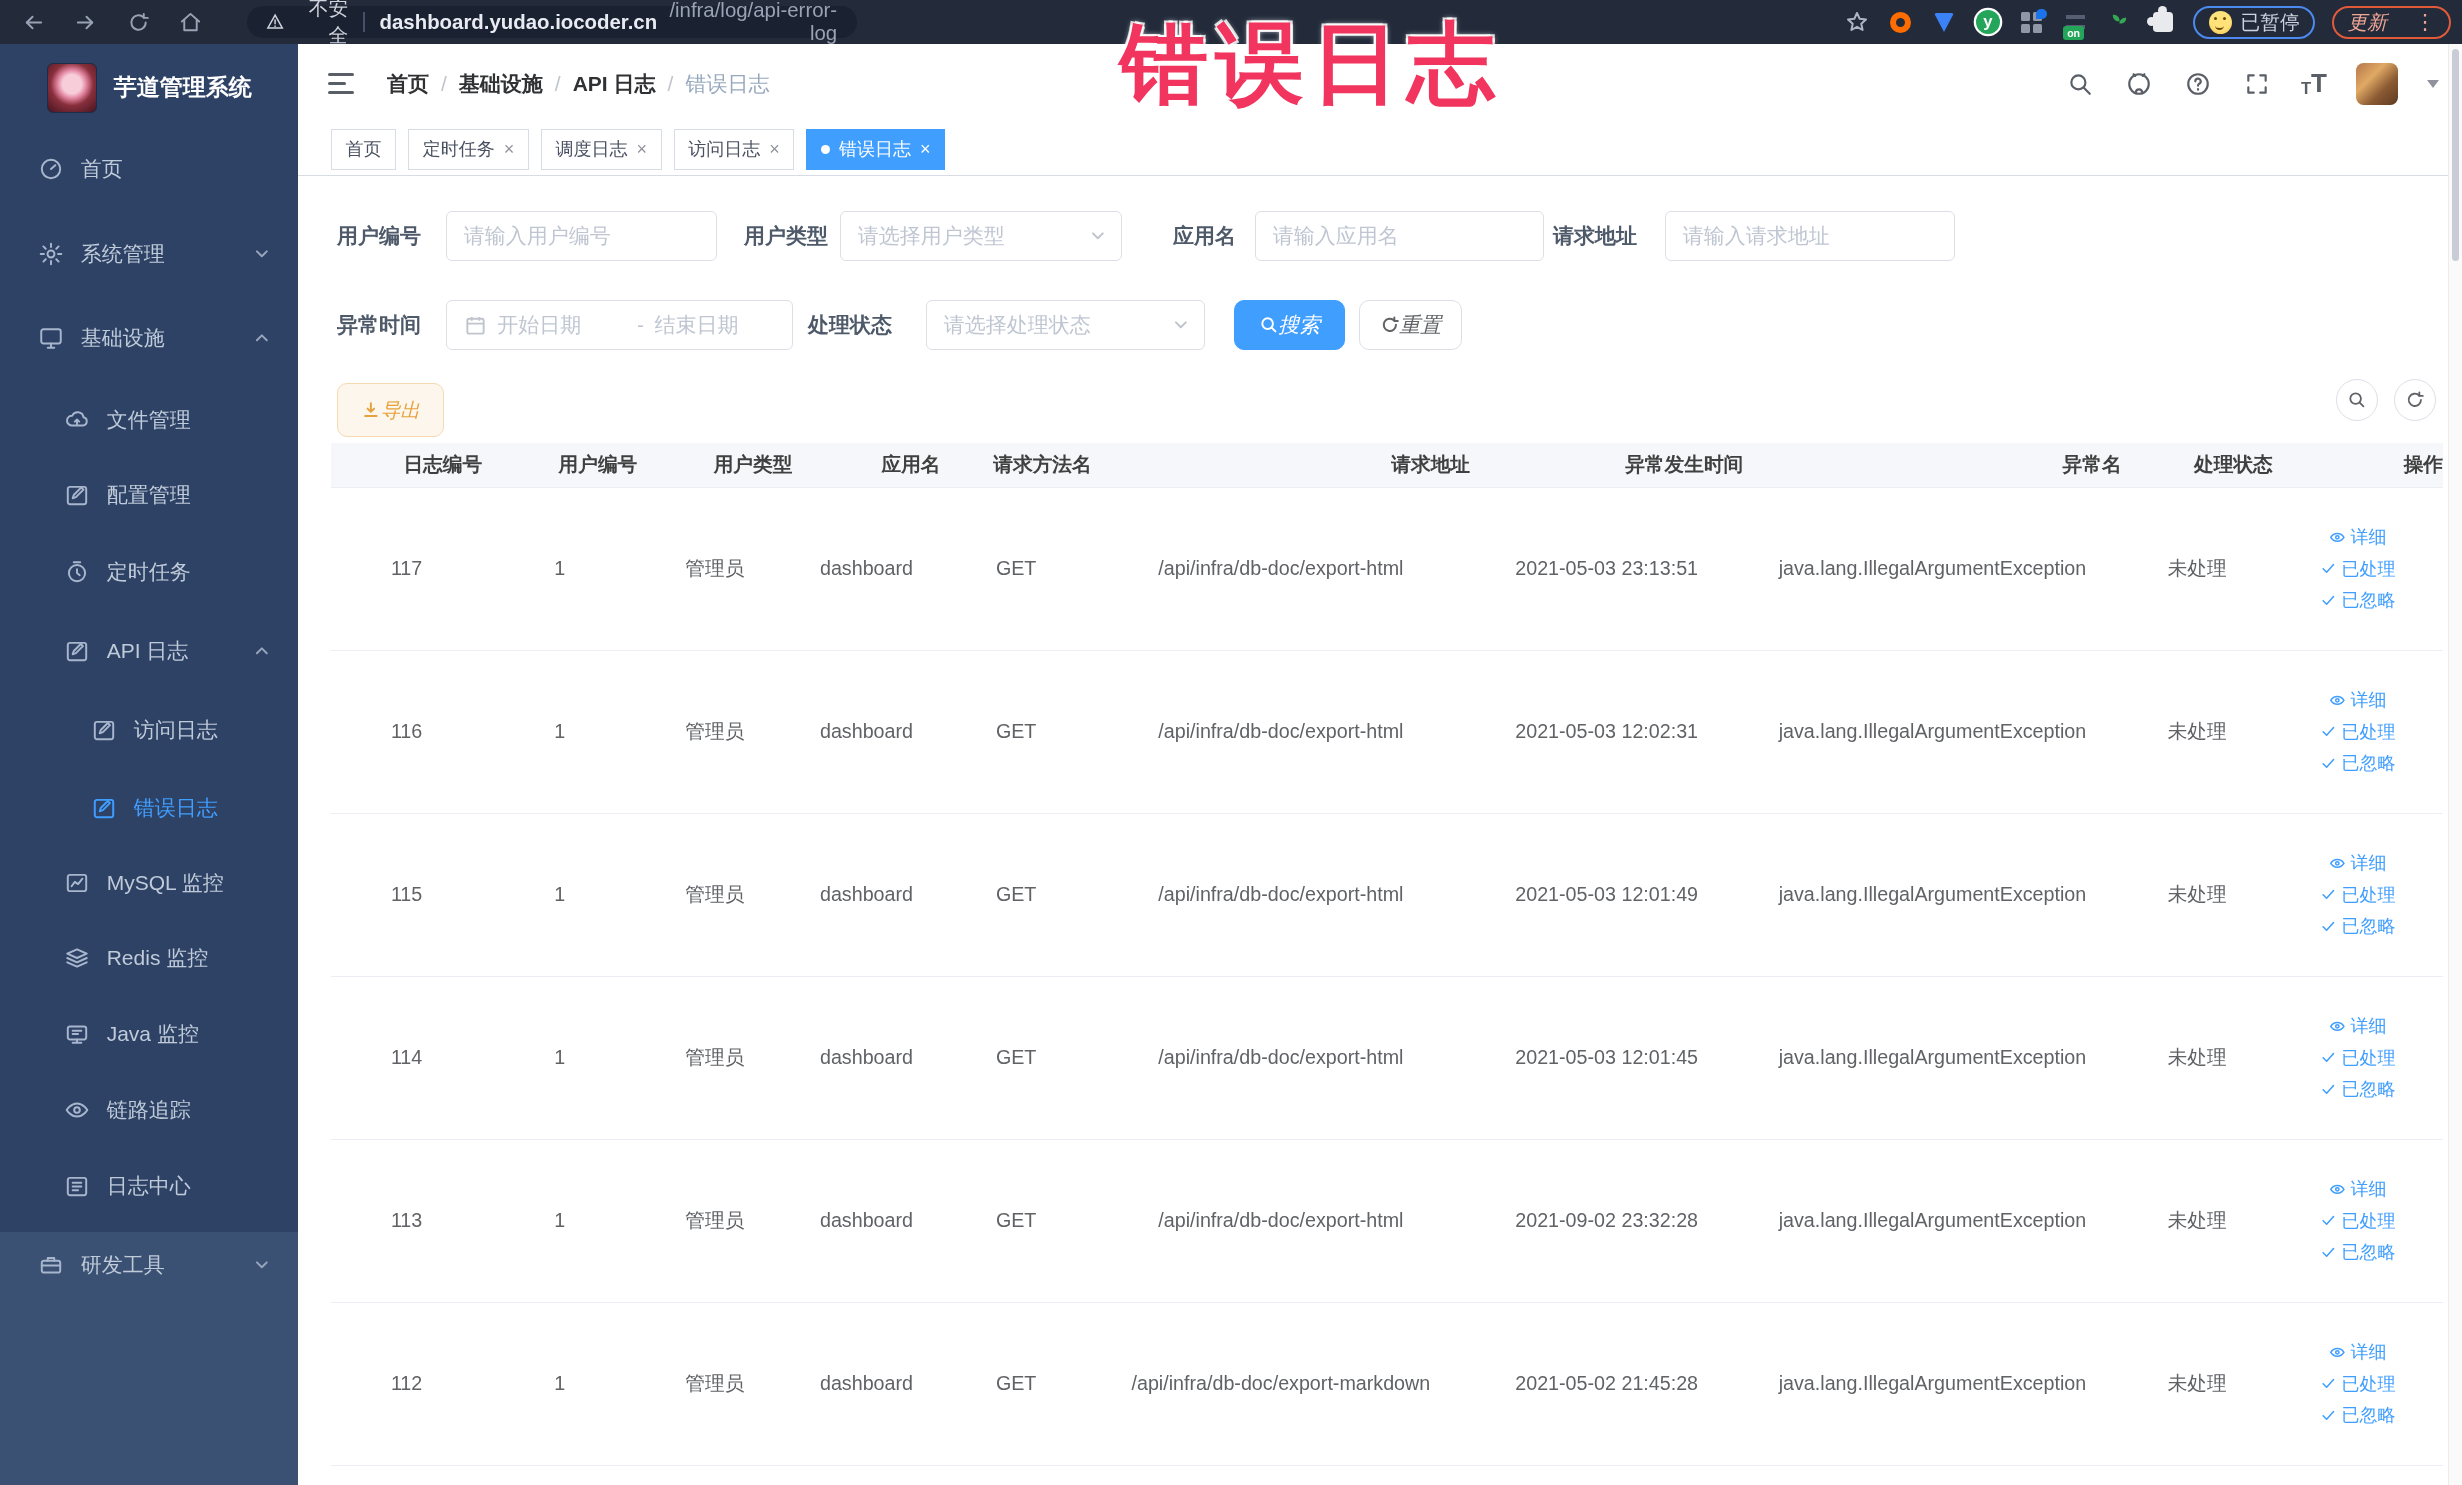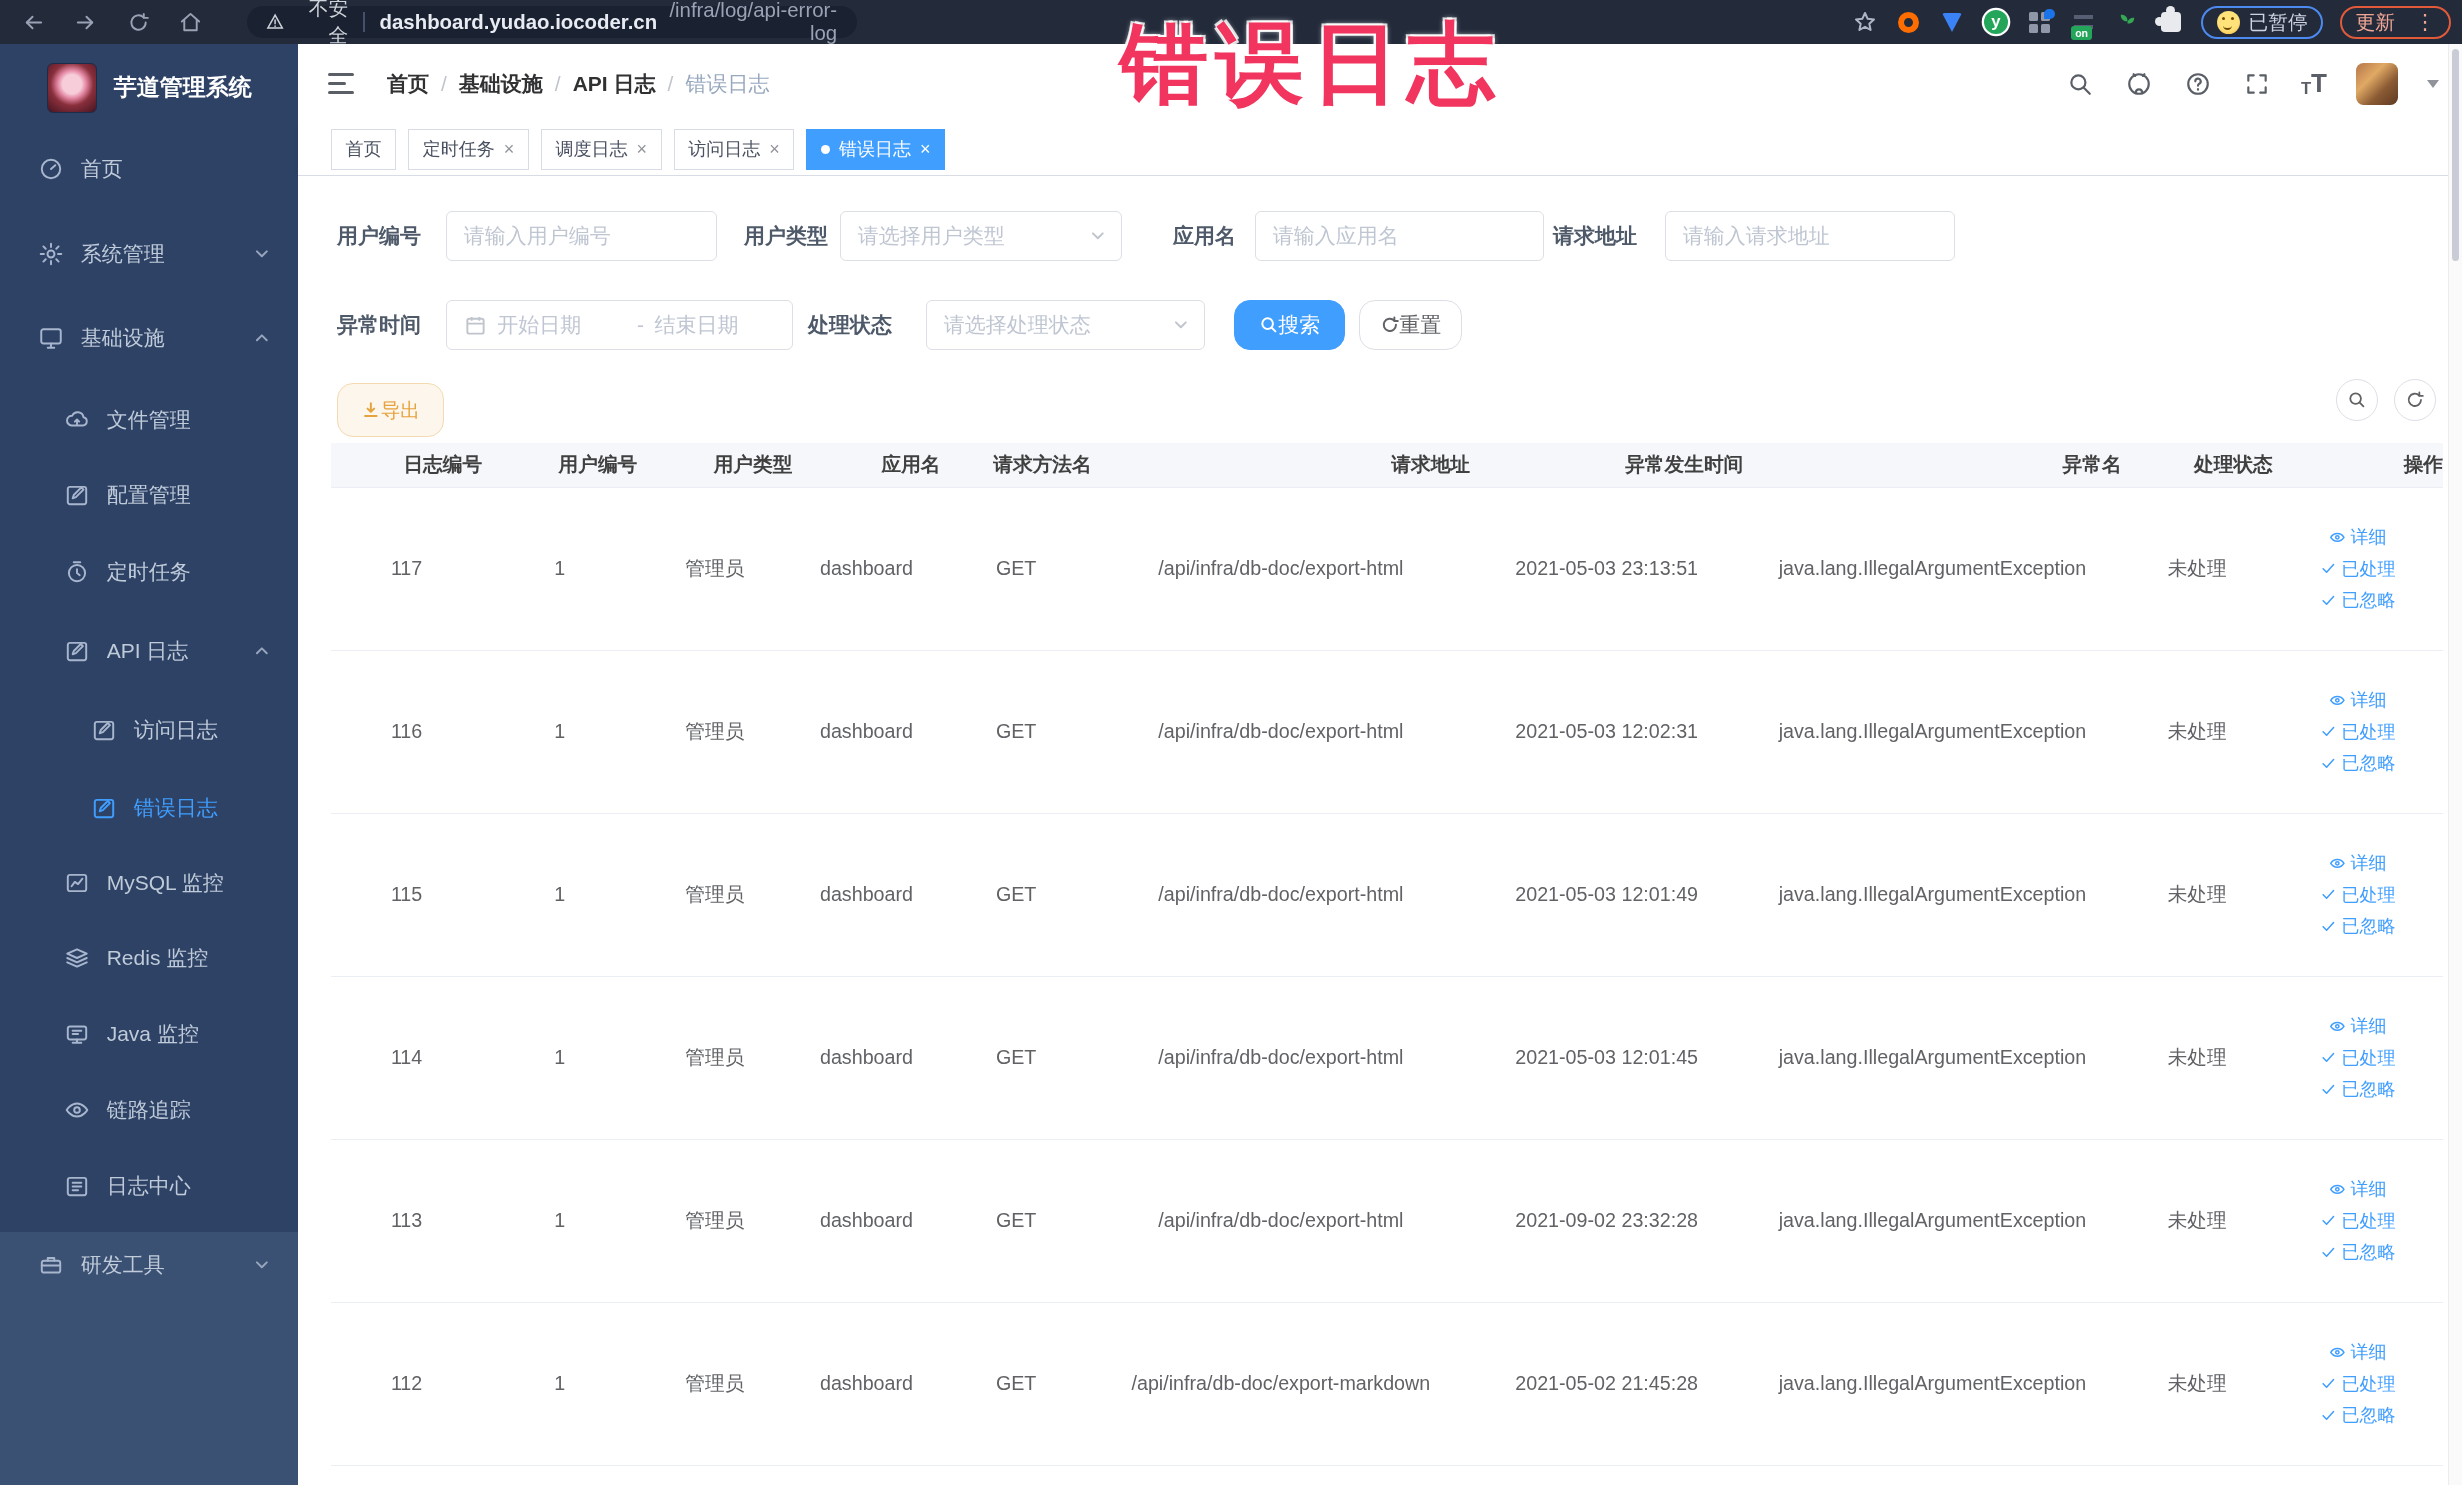--- a/index.html
+++ b/index.html
@@ -34,21 +34,21 @@
   .onbadge .on { position:absolute; bottom:-4.5px; left:1.5px; background:#23a55a; color:#fff; font-size:10.6px; font-weight:700; border-radius:3px; padding:0.8px 3.8px; }
   .sprout svg { width:23px; height:23px; fill:#34a853; }
   .puzzle { width:19.7px; height:19.7px; background:#e8eaed; border-radius:3.8px; position:relative; }
   .puzzle::before { content:""; position:absolute; top:-6px; left:5.3px; width:9px; height:9px; background:#e8eaed; border-radius:50%; }
   .puzzle::after { content:""; position:absolute; left:-6px; top:5.3px; width:9px; height:9px; background:#e8eaed; border-radius:50%; }
   .pill { height:33px; border-radius:16.7px; display:flex; align-items:center; padding:0 13.6px; gap:9px; }
   .pill.paused { border:2.3px solid #4d8af0; color:#cdd3df; font-size:19.7px; }
   .emoji { width:23px; height:23px; border-radius:50%; background:radial-gradient(circle at 50% 40%, #ffe27a 0 55%, #f6b73c 100%); position:relative; }
   .emoji::before { content:""; position:absolute; left:5.3px; top:6.8px; width:3px; height:3px; background:#6b4a00; border-radius:50%; box-shadow:9px 0 0 #6b4a00; }
   .emoji::after { content:""; position:absolute; left:6.8px; top:13px; width:9px; height:4.5px; border-bottom:2.3px solid #6b4a00; border-radius:0 0 7.6px 7.6px; }
-  .pill.update { border:2.3px solid #e25a3a; color:#f0a695; font-size:19.7px; gap:20px; }
+  .pill.update { border:2.3px solid #e25a3a; color:#f0a695; font-size:19.7px; gap:28px;font-style:italic; }
   .pill.update .kebab { font-size:21px; color:#f0a695; letter-spacing:0; }
 
   
   .watermark { position:absolute; left:1120px; top:4.5px; z-index:60; font-size:88px; font-weight:600; letter-spacing:7.6px; color:#f1355e;
     text-shadow: 0 0 3px #fff, 0 0 6px #fff, 2.3px 2.3px 0 #ffffffcc, -2.3px -2.3px 0 #ffffffcc, 2.3px -2.3px 0 #ffffffcc, -2.3px 2.3px 0 #ffffffcc; }
 
   
   .app { position:absolute; left:0; top:44px; width:2462px; height:1442px; }
 
   
@@ -99,21 +99,21 @@
   .content { position:absolute; left:0; top:132px; width:2164px; height:1310px; background:#fff; }
   .flabel { position:absolute; height:50px; line-height:50px; font-weight:700; color:#4e5969; font-size:21px; }
   .finput { position:absolute; height:50px; border:1.5px solid #dcdfe6; border-radius:6px; background:#fff; display:flex; align-items:center; padding:0 16.7px; }
   .finput input { border:none; outline:none; width:100%; font-size:21px; font-family:inherit; color:#606266; background:transparent; }
   .finput input::placeholder { color:#bfc6d2; }
   .fselect .chev { position:absolute; right:13.6px; }
   .fselect .chev svg { width:19.7px; height:19.7px; stroke:#c0c4cc; stroke-width:2.4; fill:none; stroke-linecap:round; stroke-linejoin:round; }
   .rangep .cal { width:23px; height:23px; stroke:#c0c4cc; stroke-width:2; fill:none; margin-right:10.6px; flex:none; }
   .rangep input { width:129px; }
   .rangep .rsep { color:#bfc6d2; margin:0 10.6px; }
-  .btn { position:absolute; height:50px; border-radius:16px; display:flex; align-items:center; justify-content:center; gap:0; font-size:21px; cursor:pointer; }
+  .btn { position:absolute; height:50px; border-radius:10px; display:flex; align-items:center; justify-content:center; gap:0; font-size:21px; cursor:pointer;font-style:italic; }
   .btn svg { width:19.7px; height:19.7px; stroke:currentColor; stroke-width:2.4; fill:none; stroke-linecap:round; stroke-linejoin:round; }
   .btn.primary { background:#409eff; color:#fff; border:1.5px solid #409eff; }
   .btn.plain { background:#fff; color:#606266; border:1.5px solid #dcdfe6; }
   .btn.export { background:#fdf6ec; color:#e6a23c; border:1.5px solid #f5dab1; height:54px; font-size:19.7px; }
   .circbtn { position:absolute; width:42px; height:42px; border:1.5px solid #dcdfe6; border-radius:50%; display:flex; align-items:center; justify-content:center; color:#606266; background:#fff; cursor:pointer; }
   .circbtn svg { width:19.7px; height:19.7px; stroke:currentColor; stroke-width:2.2; fill:none; stroke-linecap:round; stroke-linejoin:round; }
 
   
   .logtable { position:absolute; left:33px; top:267px; width:2112px; border-collapse:collapse; table-layout:fixed; }
   .logtable th { height:44px; background:#f5f7fa; color:#404040; font-size:19.7px; font-weight:700; text-align:right; border-bottom:1.5px solid #ebeef5; }

